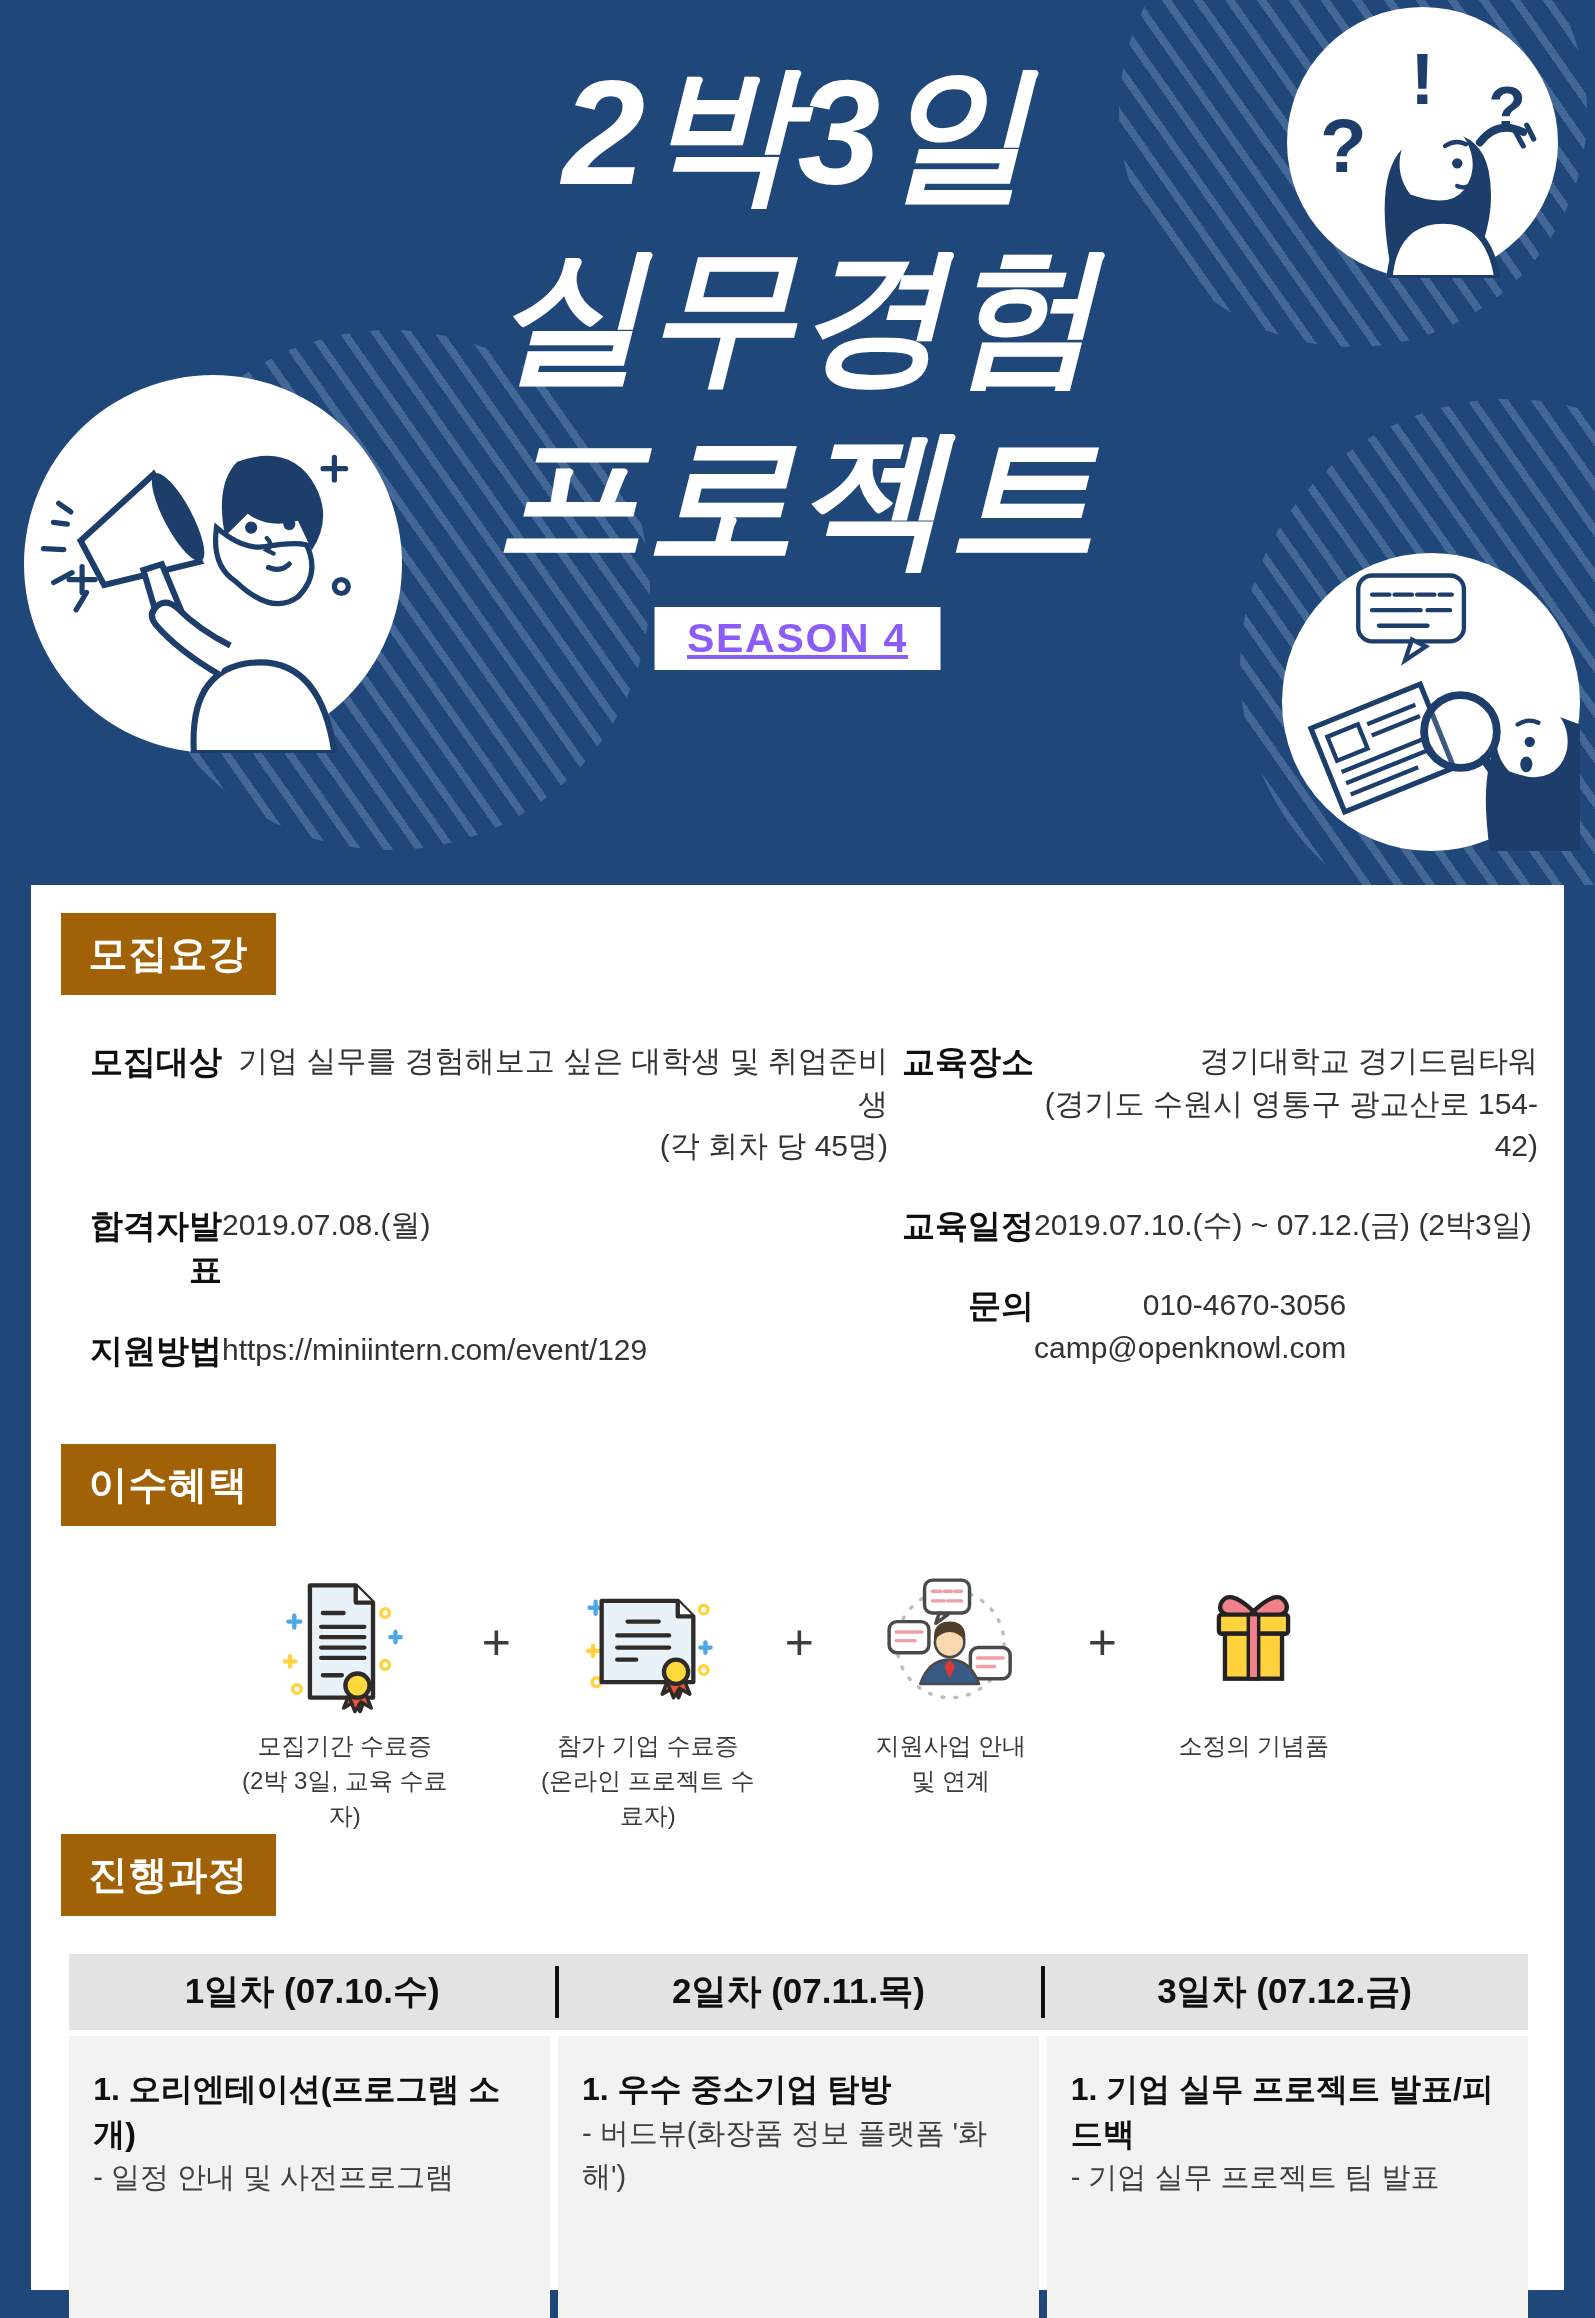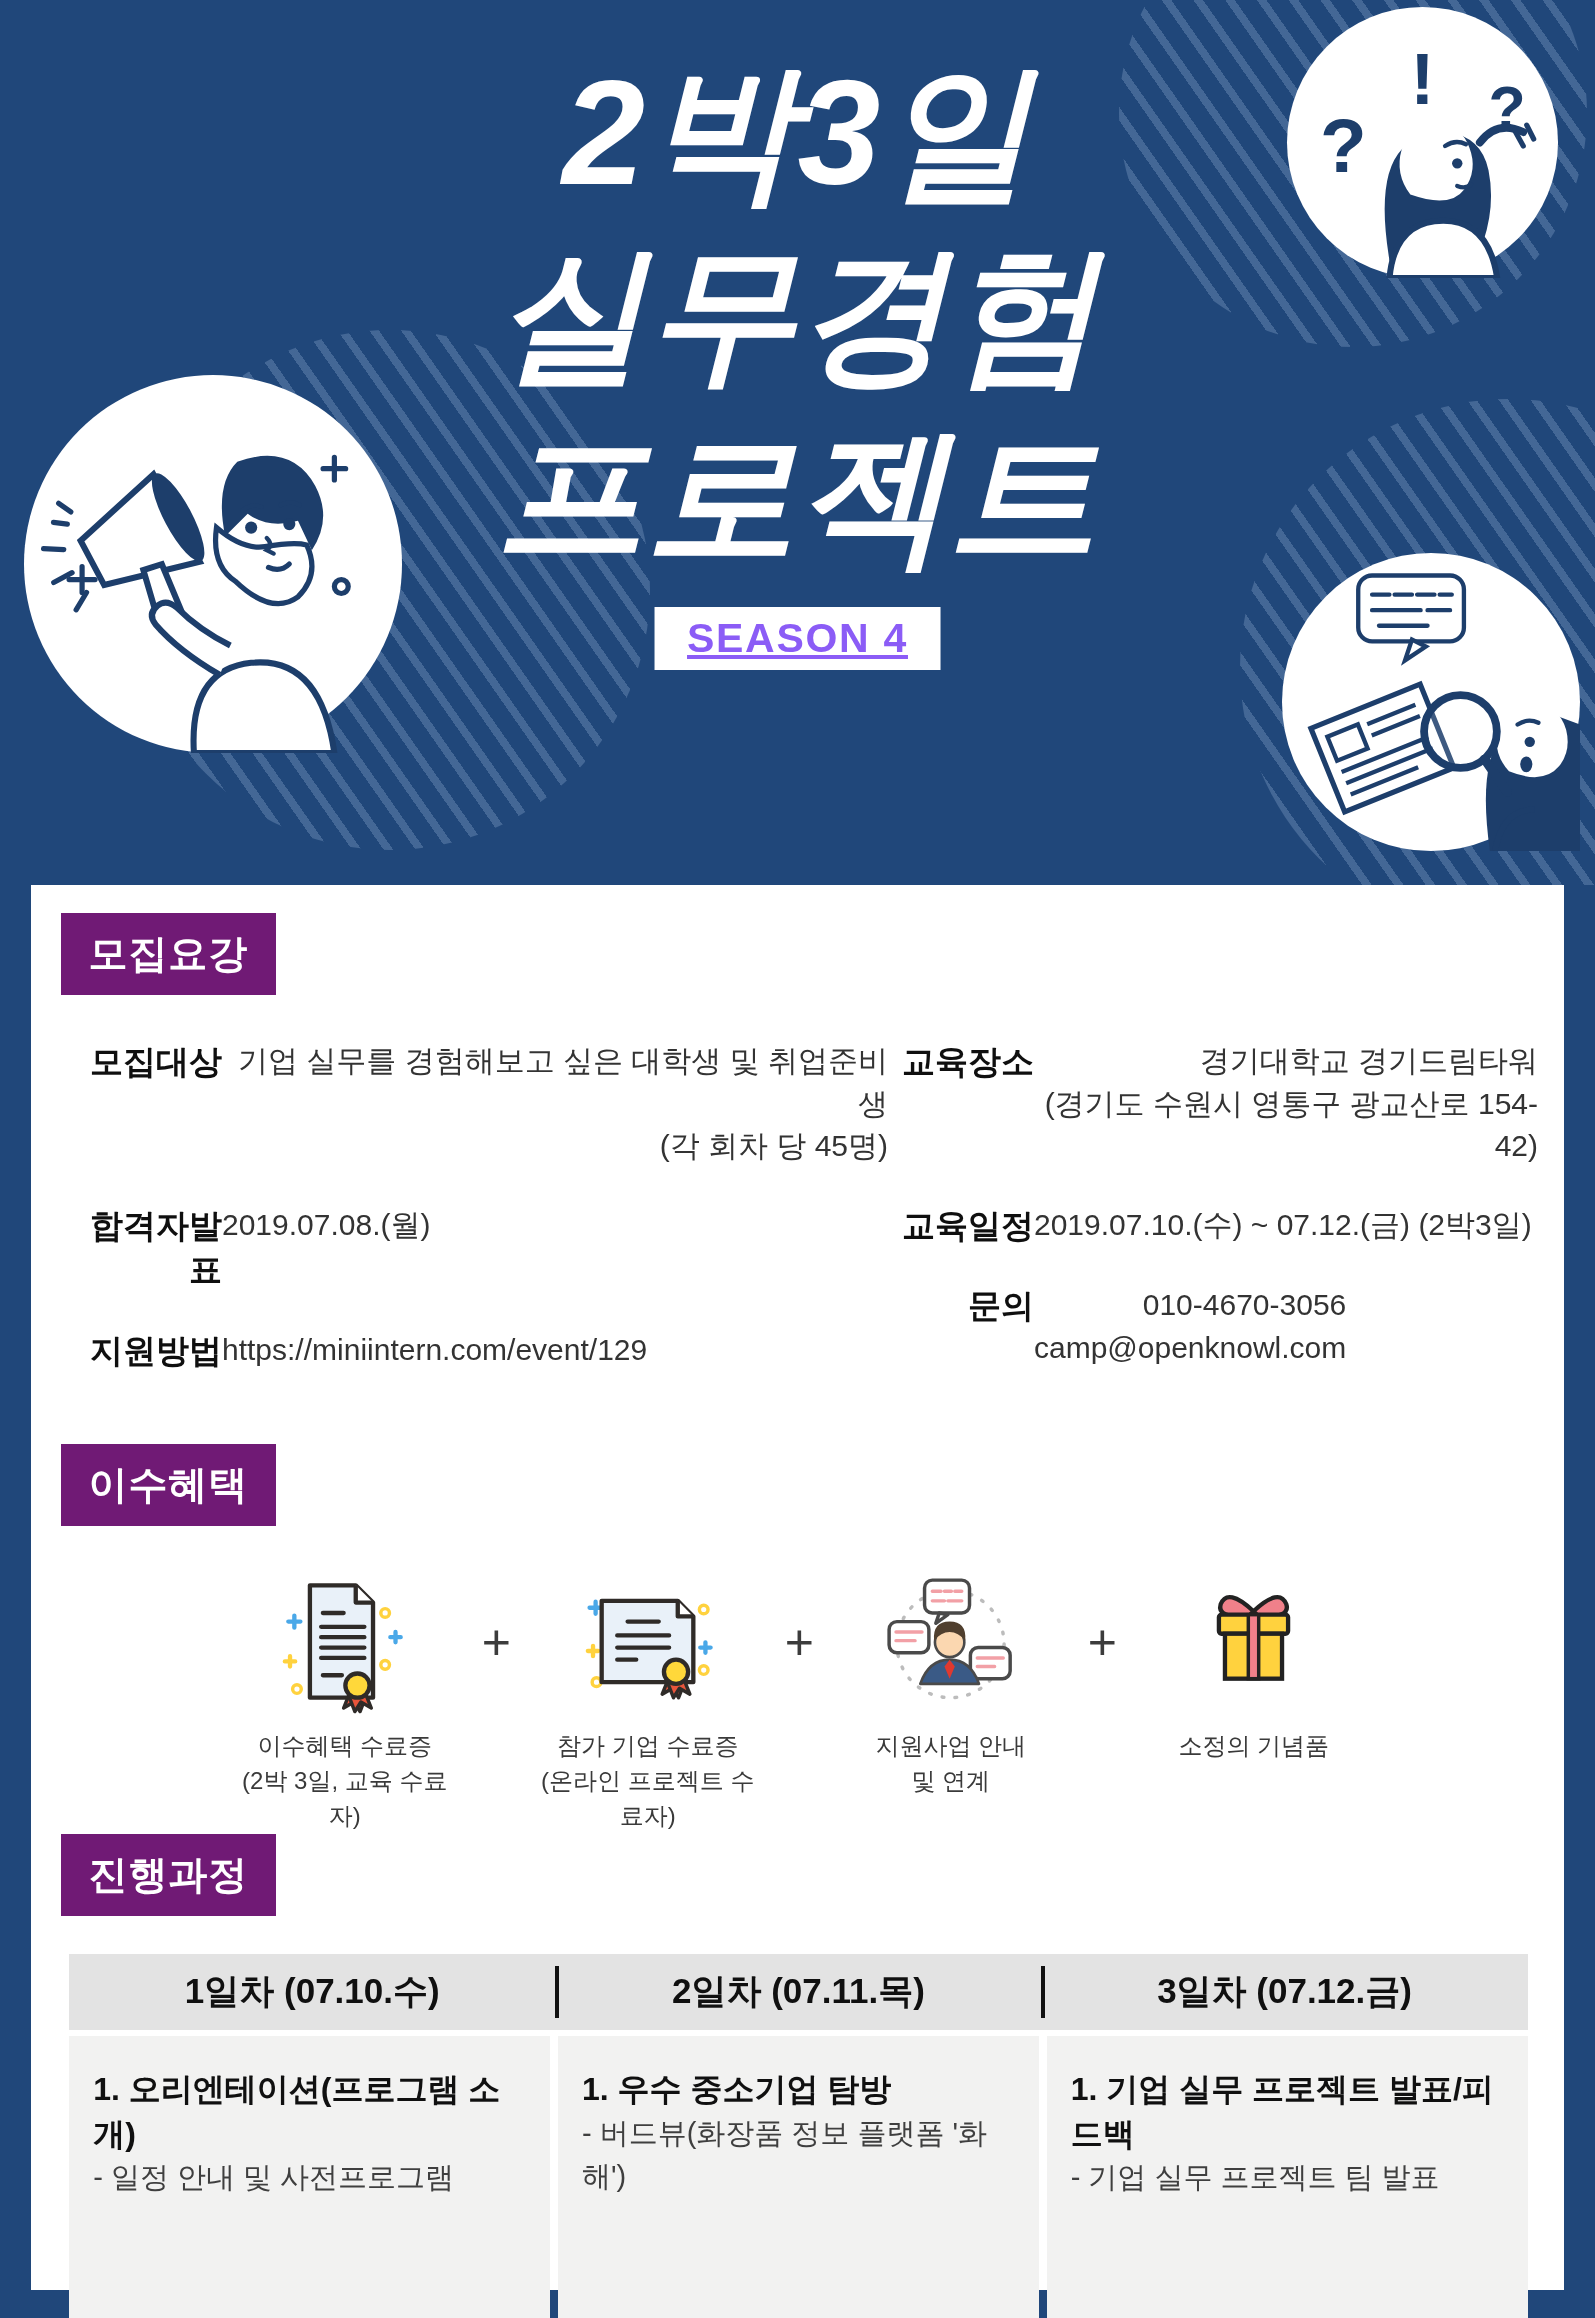--- a/index.html
+++ b/index.html
@@ -19,21 +19,21 @@
   .hero-title{position:absolute;top:42px;left:0;right:0;margin:0;text-align:center;
     color:#fff;font-size:149px;line-height:1.22;font-weight:800;letter-spacing:1.7px;font-style:italic;}
   .season-badge{position:absolute;top:607px;left:50%;transform:translateX(-50%);
     background:#fff;color:#8b5cf6;font-size:41px;font-weight:800;letter-spacing:1.7px;
     padding:7.8px 33px;white-space:nowrap;text-decoration:underline;}
   .hero-desc{position:absolute;top:704px;left:0;right:0;text-align:center;color:#fff;
     font-size:30px;line-height:1.55;font-weight:400;}
   
   .main{position:absolute;top:885px;left:31px;right:31px;bottom:29.5px;background:#fff;
         padding:0 26px 0 29.5px;box-sizing:border-box;}
-  .badge{display:inline-block;background:#701a75;color:#fff;font-size:39px;font-weight:800;
+  .badge{display:inline-block;background:#a16207;color:#fff;font-size:39px;font-weight:800;
          padding:14px 28px;letter-spacing:0.9px;}
   .sec-recruit .badge{margin-top:28px;}
   .info-grid{display:flex;margin-top:45px;padding-left:3.5px;}
   .info-col{flex:0 0 824px;}
   .info-col.right{flex:1;}
   .info-row{display:flex;margin-bottom:36px;text-align:right;}
   .info-label{flex:0 0 158px;font-size:33px;font-weight:800;color:#0f0f0f;line-height:1.35;}
   .info-col.right .info-label{flex:0 0 146px;}
   .info-value{font-size:30px;color:#333;line-height:1.42;}
   
@@ -215,21 +215,21 @@
             <path d="M45 20h53l20 20v110H45z" fill="#e9f1f9" stroke="#2f2b28" stroke-width="5" stroke-linejoin="round"></path>
             <path d="M98 20v20h20" fill="#fff" stroke="#2f2b28" stroke-width="5" stroke-linejoin="round"></path>
             <g stroke="#2f2b28" stroke-width="5" stroke-linecap="round">
               <path d="M60 52h24M58 68h50M58 80h50M58 92h50M58 104h50M60 124h22"></path>
             </g>
             <path d="M92 142l-8 20 12-7 7 11 7-18z" fill="#e8553b" stroke="#2f2b28" stroke-width="4" stroke-linejoin="round"></path>
             <path d="M108 142l8 20-12-7-7 11-7-18z" fill="#e8553b" stroke="#2f2b28" stroke-width="4" stroke-linejoin="round"></path>
             <circle cx="100" cy="136" r="14" fill="#ffd83a" stroke="#2f2b28" stroke-width="5"></circle>
           </svg>
           <div class="benefit-label">
-            <div>이수혜택 수료증</div>
+            <div>모집기간 수료증</div>
             <div>(2박 3일, 교육 수료자)</div>
           </div>
         </div>
 
         <div class="benefit-plus">+</div>
 
         <div class="benefit-item">
           <svg class="benefit-icon" viewBox="0 0 170 170">
             <g stroke-linecap="round" fill="none">
               <path d="M18 46h14M25 39v14" stroke="#4aa8e8" stroke-width="5"></path>

